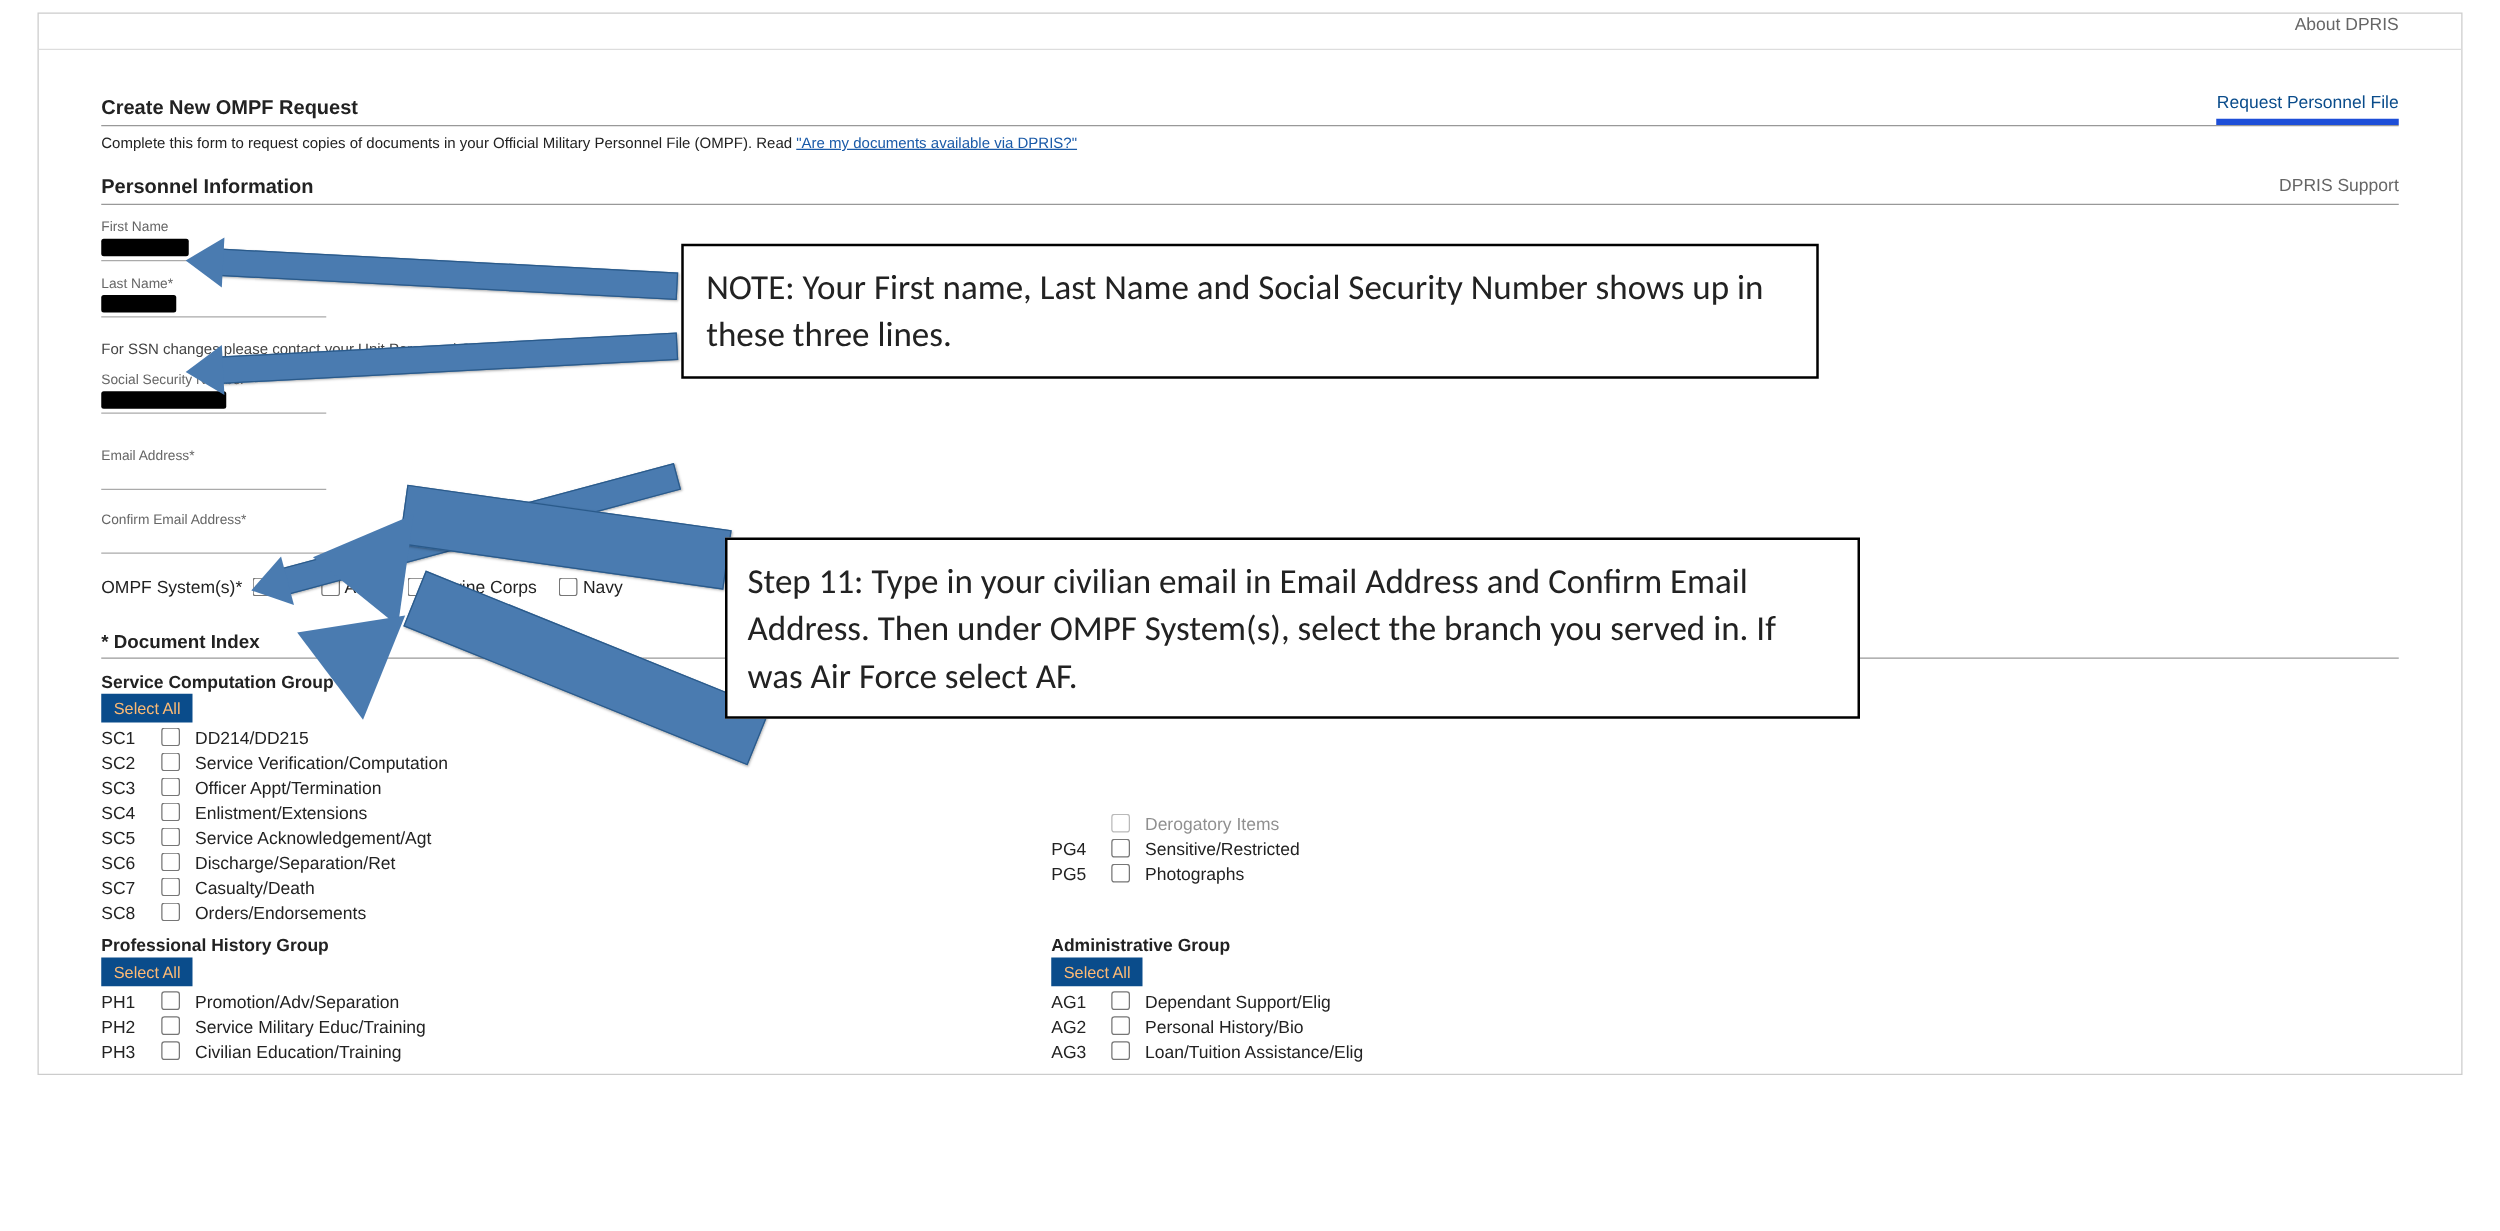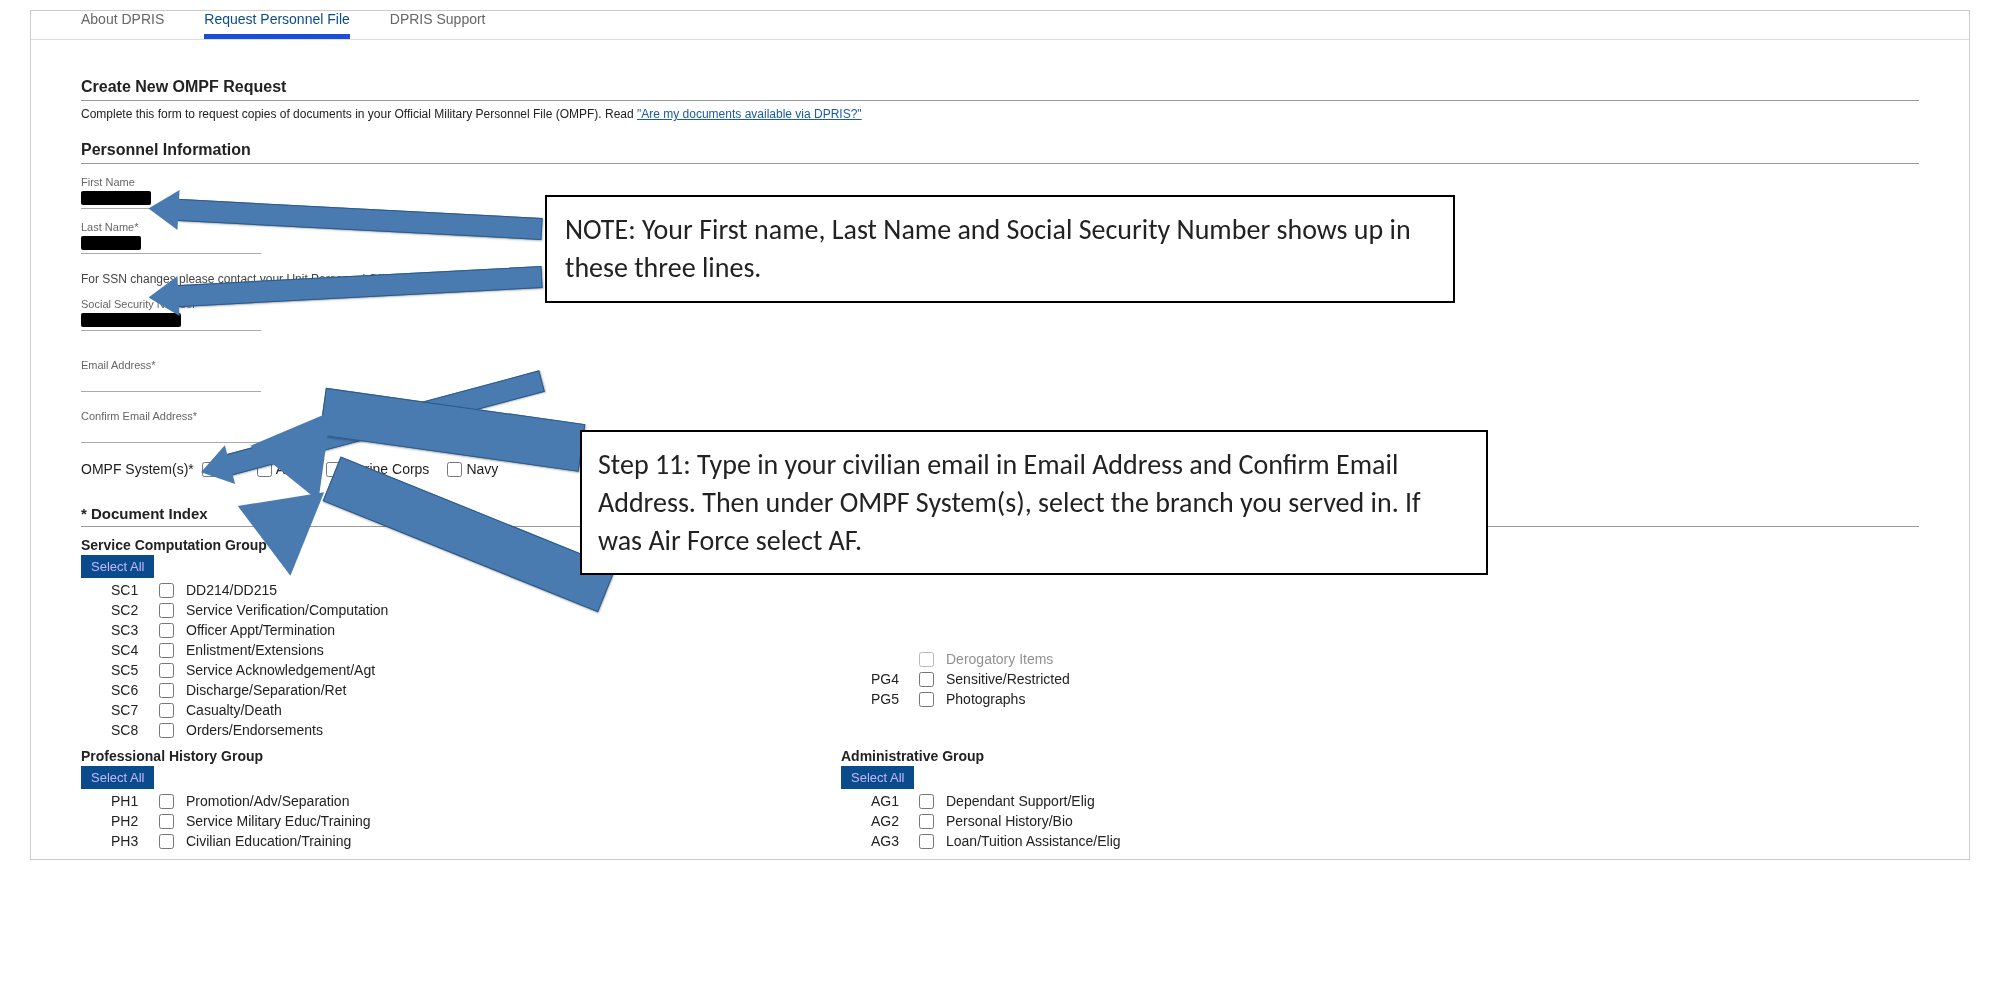--- a/index.html
+++ b/index.html
@@ -15,22 +15,24 @@
     margin: 10px 30px 0 30px;
     position: relative;
     background: #fff;
   }
   .tabs {
     display: flex;
     gap: 40px;
     padding: 0 50px;
     border-bottom: 1px solid #ddd;
     height: 28px;
+    align-items: flex-end;
     font-size: 14px;
     color: #666;
+    flex-direction: column;
   }
   .tab {
     padding-bottom: 6px;
     cursor: pointer;
   }
   .tab.active {
     color: #0a4c8b;
     border-bottom: 5px solid #1d4ed8;
   }
   .content {
@@ -106,35 +108,34 @@
   }
   .group {
     margin-top: 10px;
   }
   .group-title {
     font-weight: bold;
     font-size: 14px;
   }
   .select-all {
     background: #0a4c8b;
-    color: #c4b5fd;
+    color: #fdba74;
     border: none;
     padding: 4px 10px;
     font-size: 13px;
     cursor: pointer;
     margin-top: 2px;
     display: inline-block;
   }
   .check-row {
     display: flex;
-    align-items: flex-end;
+    align-items: flex-start;
     gap: 12px;
     font-size: 14px;
     margin-top: 4px;
-    margin-left: 30px;
   }
   .check-row .code {
     width: 36px;
   }
   
   .callout {
     position: absolute;
     background: #fff;
     border: 2px solid #000;
     padding: 14px 18px;

